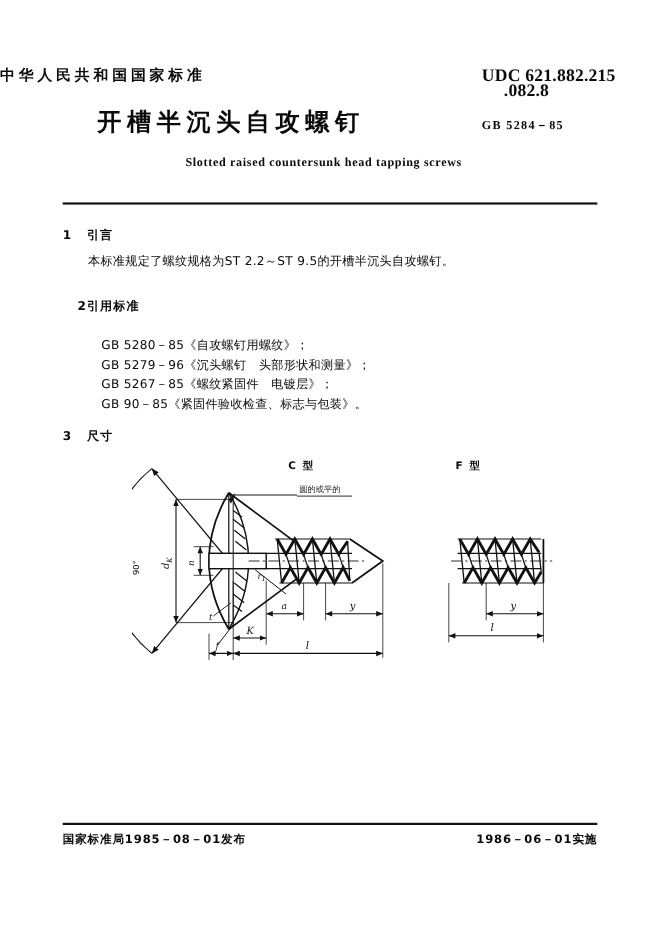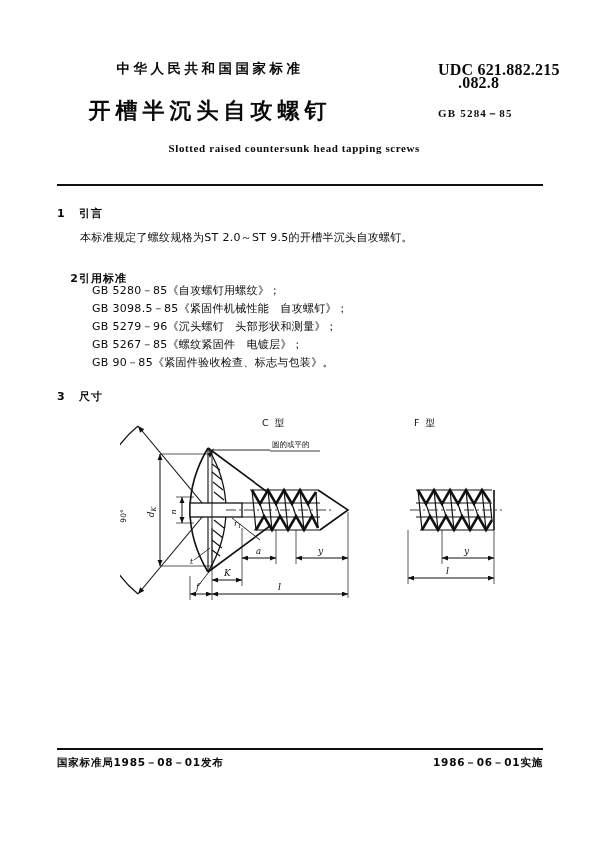--- a/index.html
+++ b/index.html
@@ -5,21 +5,21 @@
   html,body{margin:0;padding:0;}
   body{
     width:600px;height:849px;background:#ffffff;
     font-family:"Liberation Serif", serif;
     color:#0a0a0a;position:relative;overflow:hidden;
   }
   .page{position:absolute;inset:0;}
 
   
   .hdr-nat{
-    position:absolute;left:0;top:60px;width:420px;text-align:center;
+    position:absolute;left:0;top:60px;width:420px;text-align:left;
     font-family:"DejaVu Sans", sans-serif;
     font-size:13.5px;font-weight:bold;letter-spacing:3.5px;
   }
   .hdr-title{
     position:absolute;left:0;top:96px;width:420px;text-align:center;
     font-family:"DejaVu Sans", sans-serif;
     font-size:22px;font-weight:bold;letter-spacing:5px;
   }
   .hdr-en{
     position:absolute;left:0;top:142px;width:420px;text-align:right;
@@ -48,34 +48,34 @@
     font-family:"DejaVu Sans", sans-serif;
     font-size:11px;font-weight:bold;letter-spacing:1px;
     white-space:nowrap;
   }
   .sec-h .num{display:inline-block;width:22px;}
   .para{
     position:absolute;
     font-family:"DejaVu Sans", sans-serif;
     font-size:11px;letter-spacing:0.3px;white-space:nowrap;
   }
-  .reflist{position:absolute;left:92px;top:282px;}
+  .reflist{position:absolute;left:92px;top:305px;}
   .reflist div{
     font-family:"DejaVu Sans", sans-serif;
     font-size:11px;letter-spacing:0.3px;white-space:nowrap;
     height:18px;line-height:18px;
   }
 
   
   .fig{position:absolute;left:120px;top:408px;width:460px;height:215px;}
   .fig svg{display:block;}
   .typelabel{
     position:absolute;
     font-family:"DejaVu Sans", sans-serif;
-    font-size:9.5px;font-weight:normal;letter-spacing:1.5px;
+    font-size:9.5px;font-weight:bold;letter-spacing:1.5px;
   }
 
   
   .rule-bot{
     position:absolute;left:57px;top:748px;width:486px;height:0;
     border-top:2px solid #111;
   }
   .ft-left{
     position:absolute;left:57px;top:756px;
     font-family:"DejaVu Sans", sans-serif;
@@ -104,29 +104,28 @@
   </div>
 
   <div class="gbno">GB 5284－85</div>
 
   <div class="rule-top"></div>
 
   <div class="sec-h" style="left:57px;top:206px;">
     <span class="num">1</span><span>引言</span>
   </div>
 
-  <div class="para" style="left:80px;top:230px;">本标准规定了螺纹规格为ST 2.0～ST 9.5的开槽半沉头自攻螺钉。</div>
+  <div class="para" style="left:80px;top:230px;">本标准规定了螺纹规格为ST 2.2～ST 9.5的开槽半沉头自攻螺钉。</div>
 
   <div class="sec-h" style="left:57px;top:271px;text-align:right;">
     <span class="num">2</span><span>引用标准</span>
   </div>
 
   <div class="reflist">
     <div>GB 5280－85《自攻螺钉用螺纹》；</div>
-    <div>GB 3098.5－85《紧固件机械性能　自攻螺钉》；</div>
     <div>GB 5279－96《沉头螺钉　头部形状和测量》；</div>
     <div>GB 5267－85《螺纹紧固件　电镀层》；</div>
     <div>GB 90－85《紧固件验收检查、标志与包装》。</div>
   </div>
 
   <div class="sec-h" style="left:57px;top:389px;">
     <span class="num">3</span><span>尺寸</span>
   </div>
 
   <div class="typelabel" style="left:262px;top:417px;">C 型</div>

